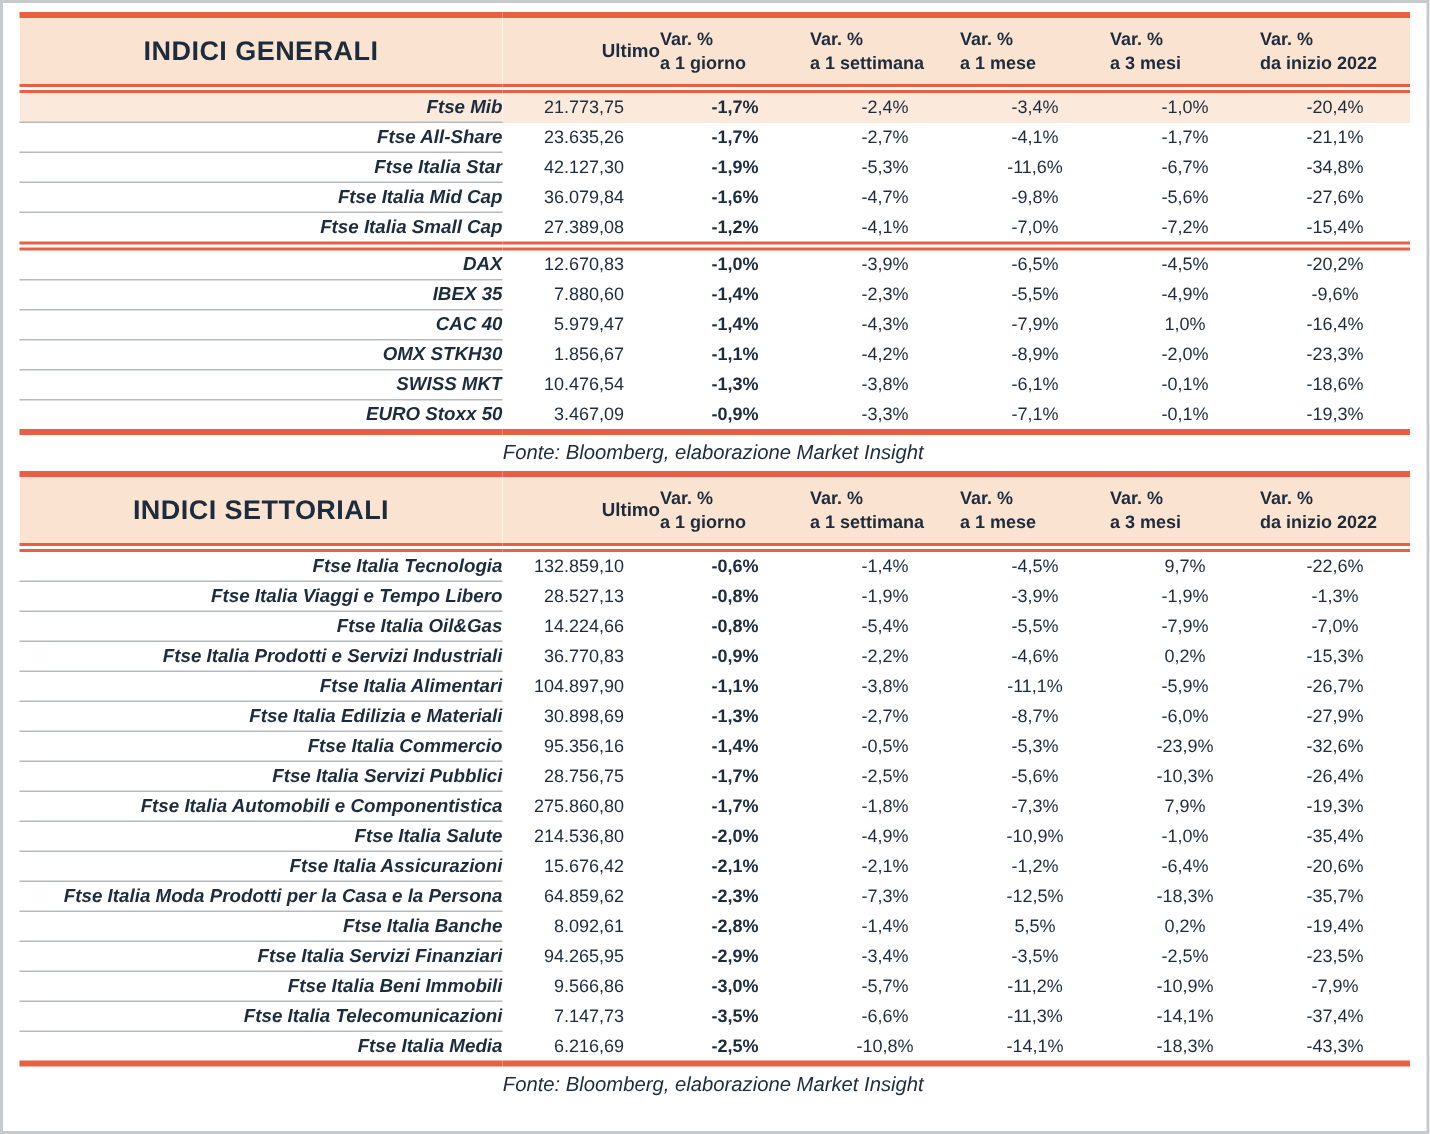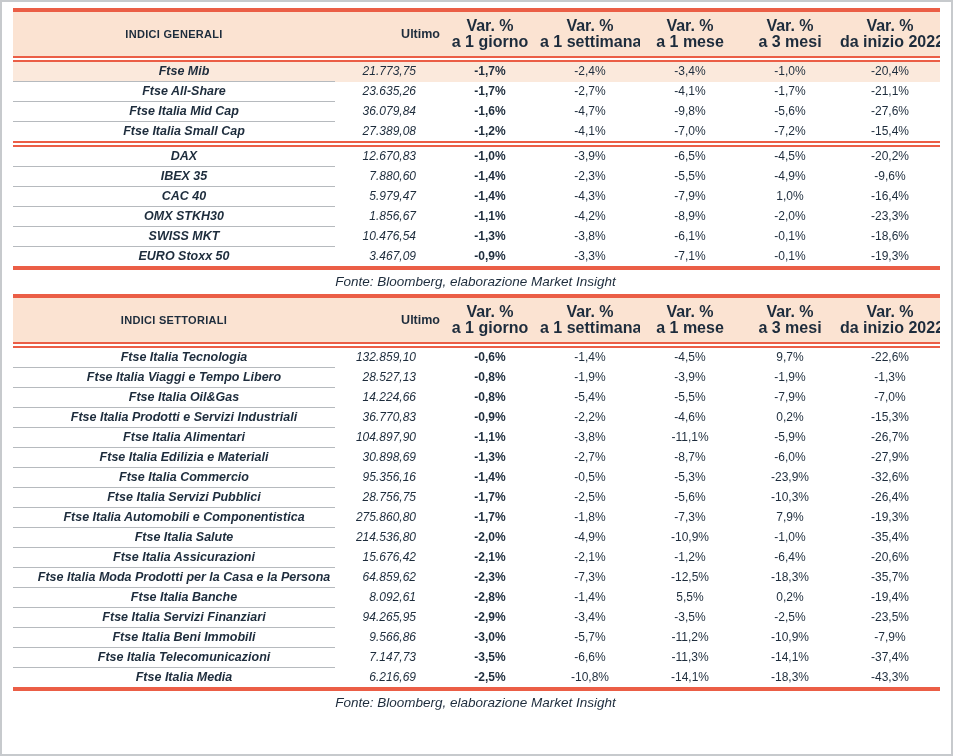--- a/index.html
+++ b/index.html
@@ -15,34 +15,34 @@
   table.idx{
     border-collapse:collapse;width:100%;table-layout:fixed;
     border-top:4px solid var(--red,#eb5e46);
     border-bottom:4px solid var(--red,#eb5e46);
   }
   col.col-label{width:322px;}
   col.col-ultimo{width:105px;}
   col.col-var{width:100px;}
   th,td{padding:0;font-size:12px;line-height:19px;overflow:hidden;white-space:nowrap;}
   thead th{background:var(--peach,#fbe3d2);vertical-align:middle;}
-  th.title-cell{font-weight:bold;text-align:center;font-size:11px;letter-spacing:.3px;margin-left:36px;}
+  th.title-cell{font-weight:bold;text-align:center;font-size:18px;letter-spacing:.3px;margin-left:36px;}
   th.ultimo-head{font-weight:bold;text-align:right;font-size:12.5px;}
-  th.var-head{font-weight:bold;text-align:center;font-size:16px;line-height:16px;padding:6px 0;}
+  th.var-head{font-weight:bold;text-align:left;font-size:12px;line-height:16px;padding:6px 0;}
   tr.sep td{
     height:2px;padding:0;background:#ffffff;
     border-top:2px solid var(--red,#eb5e46);
     border-bottom:2px solid var(--red,#eb5e46);
   }
   td.label{
-    font-weight:bold;font-style:italic;text-align:center;
+    font-weight:bold;font-style:italic;text-align:right;
     padding-left:20px;border-bottom:1px solid #b6babe;
     font-size:12.5px;
   }
-  td.ultimo{text-align:right;padding-right:24px;font-style:italic;}
+  td.ultimo{text-align:right;padding-right:24px;}
   td.pct{text-align:center;}
   td.bold{font-weight:bold;}
   tr.hl td{background:var(--hl,#fbe9dc);}
   .fonte{
     text-align:center;font-style:italic;font-size:13.5px;
     line-height:18px;padding:3px 2px 3px 0;
   }
 </style>
 </head>
 <body>
@@ -100,20 +100,29 @@
         <tr>
           <td class="label">Ftse All-Share</td>
           <td class="ultimo">23.635,26</td>
           <td class="pct bold">-1,7%</td>
           <td class="pct">-2,7%</td>
           <td class="pct">-4,1%</td>
           <td class="pct">-1,7%</td>
           <td class="pct">-21,1%</td>
         </tr>
         <tr>
+          <td class="label">Ftse Italia Star</td>
+          <td class="ultimo">42.127,30</td>
+          <td class="pct bold">-1,9%</td>
+          <td class="pct">-5,3%</td>
+          <td class="pct">-11,6%</td>
+          <td class="pct">-6,7%</td>
+          <td class="pct">-34,8%</td>
+        </tr>
+        <tr>
           <td class="label">Ftse Italia Mid Cap</td>
           <td class="ultimo">36.079,84</td>
           <td class="pct bold">-1,6%</td>
           <td class="pct">-4,7%</td>
           <td class="pct">-9,8%</td>
           <td class="pct">-5,6%</td>
           <td class="pct">-27,6%</td>
         </tr>
         <tr>
           <td class="label">Ftse Italia Small Cap</td>

